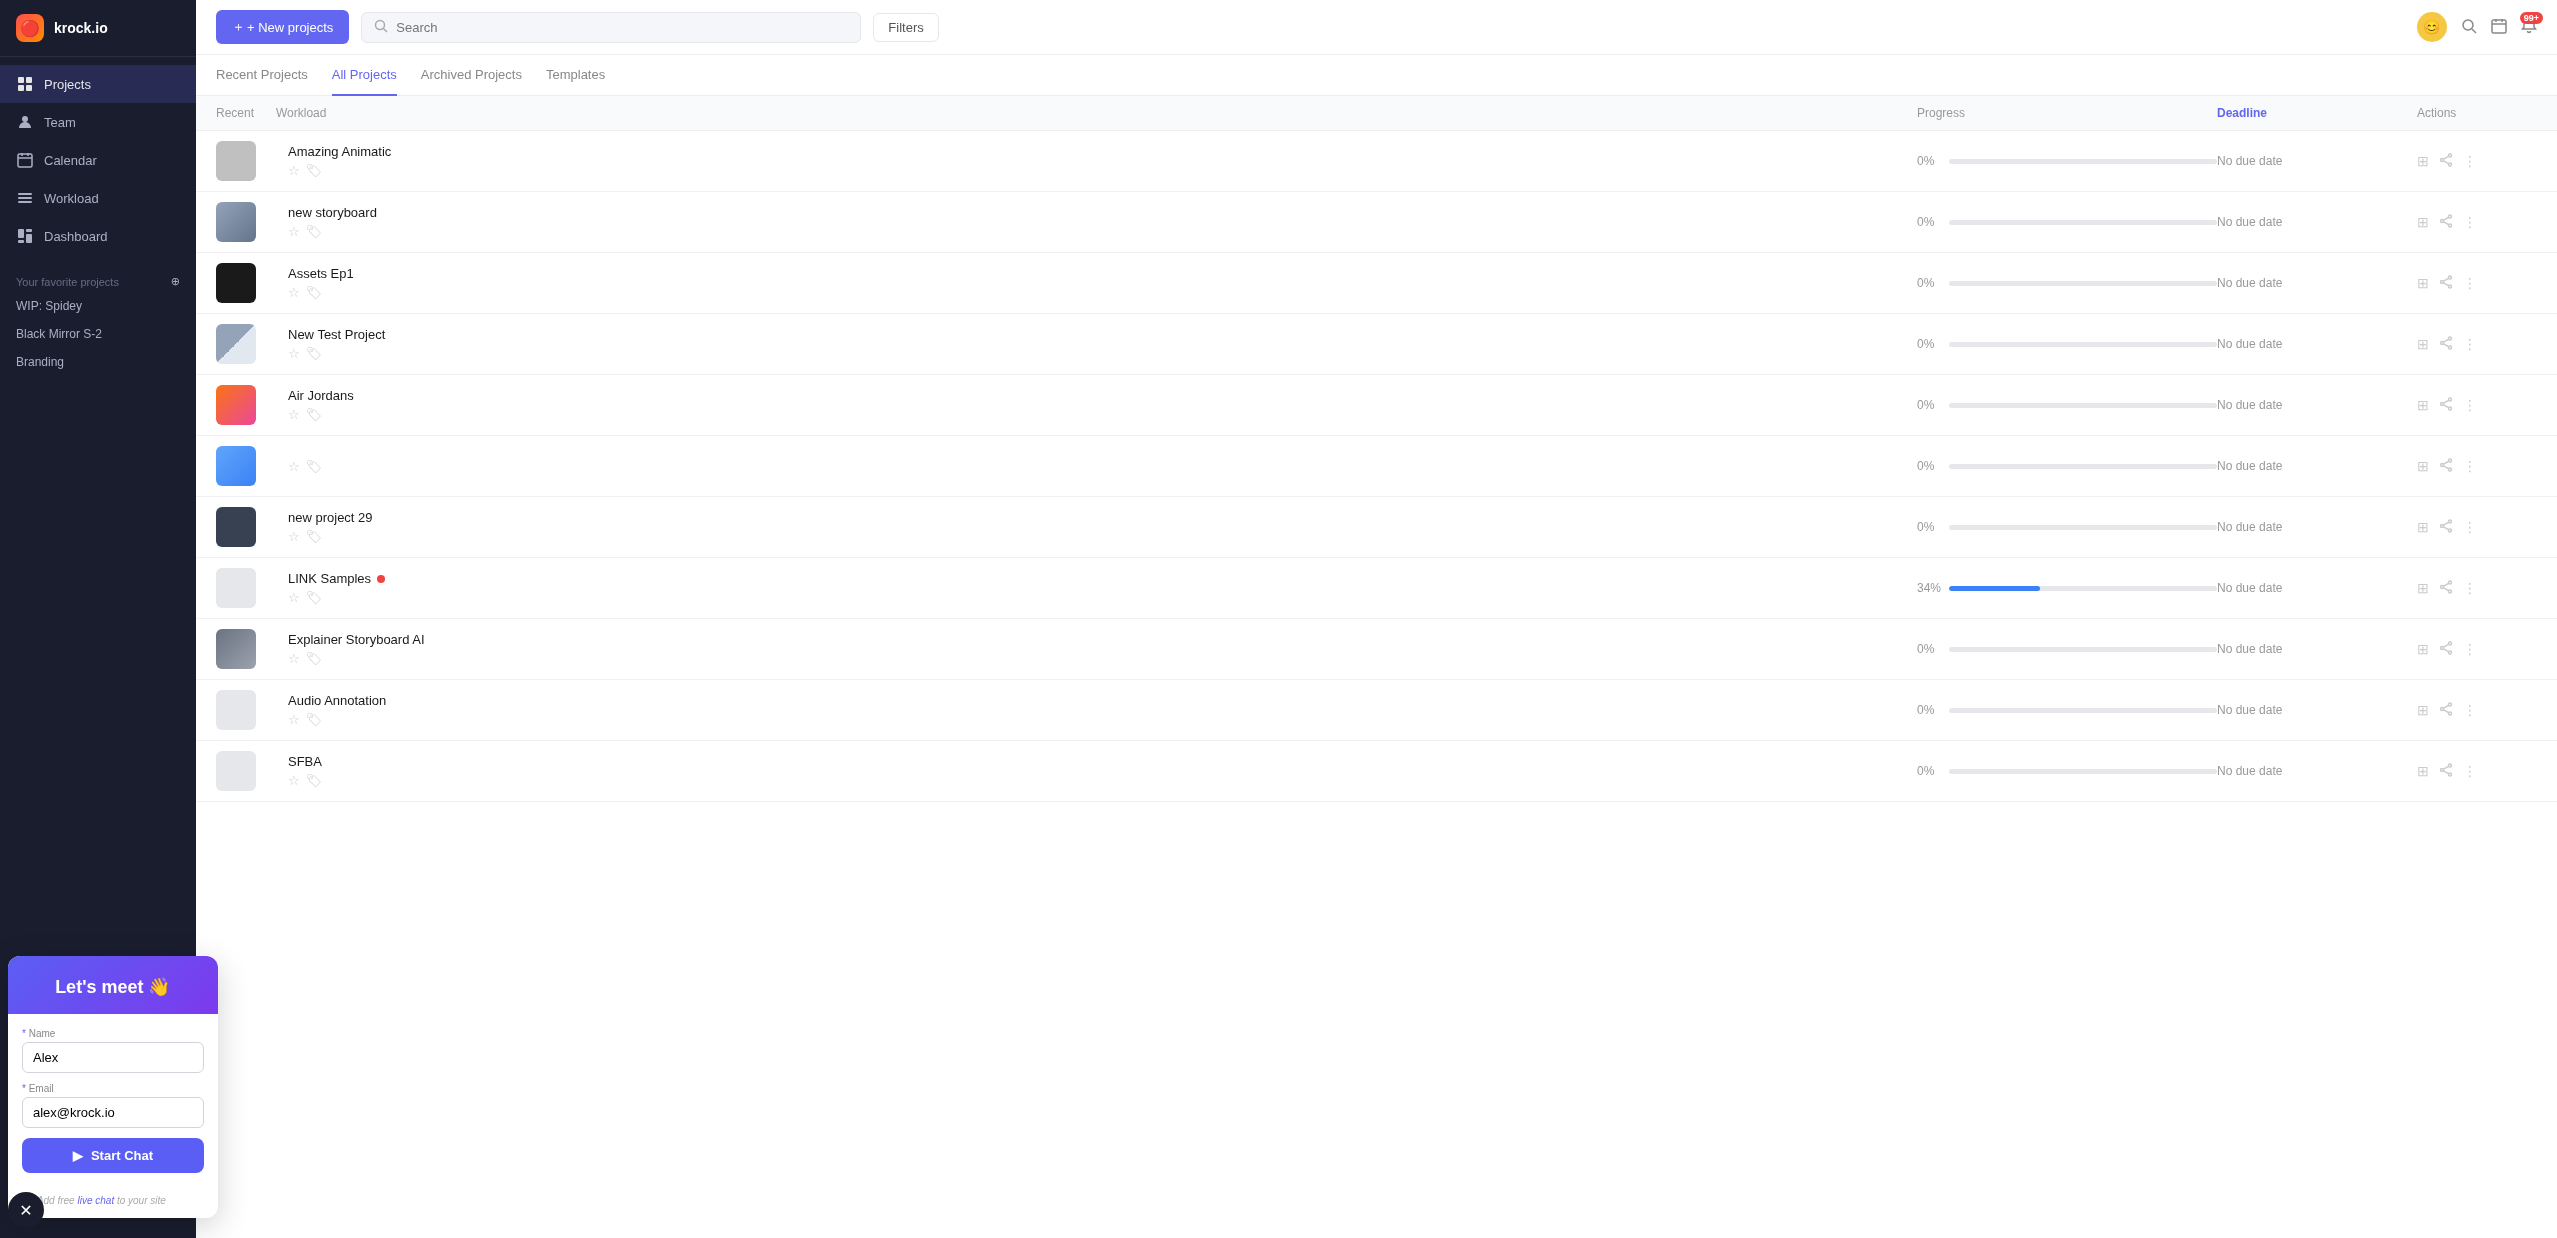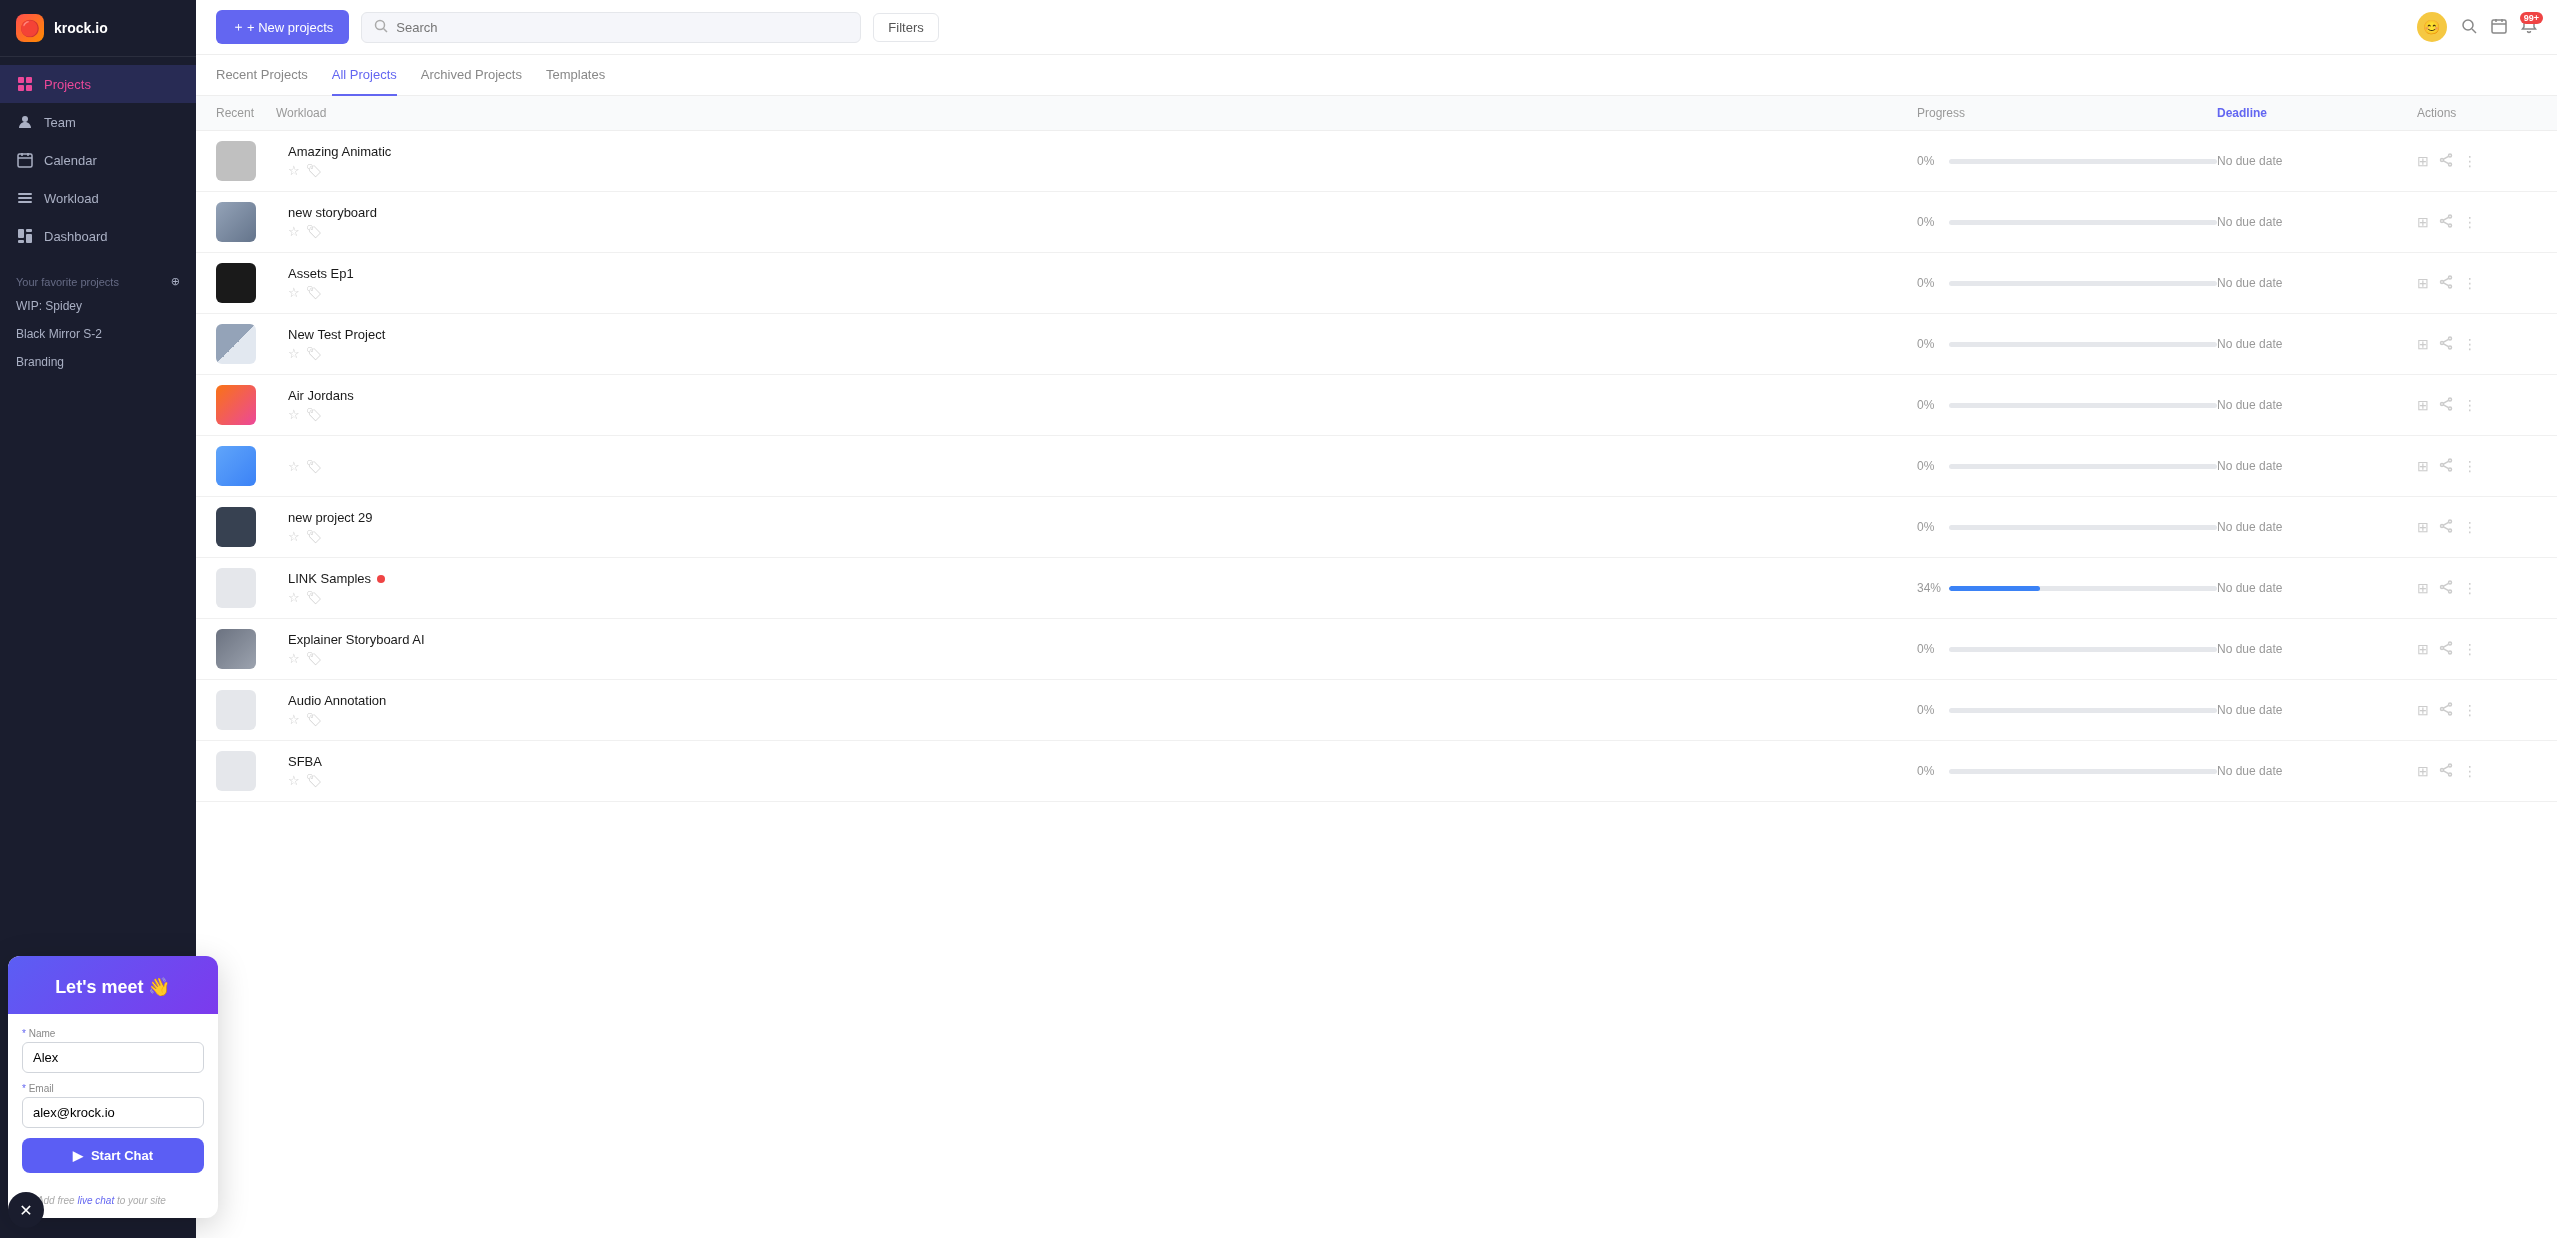--- a/index.html
+++ b/index.html
@@ -35,21 +35,21 @@
     .sidebar-nav { display: flex; flex-direction: column; padding: 8px 0; }
     .nav-item {
       display: flex; align-items: center; gap: 10px;
       padding: 10px 16px;
       cursor: pointer;
       color: #aab0c4;
       font-size: 13px;
       border-radius: 0;
       transition: background 0.15s;
     }
-    .nav-item.active { background: rgba(99,102,241,0.2); color: #ec4899; }
+    .nav-item.active { background: rgba(99,102,241,0.2); color: #e5e5e5; }
     .nav-icon { width: 18px; height: 18px; display: flex; align-items: center; justify-content: center; }
 
     .sidebar-section-label {
       font-size: 11px;
       color: #666b85;
       padding: 12px 16px 4px;
       display: flex; align-items: center; justify-content: space-between;
     }
     .favorite-item {
       padding: 7px 16px;

